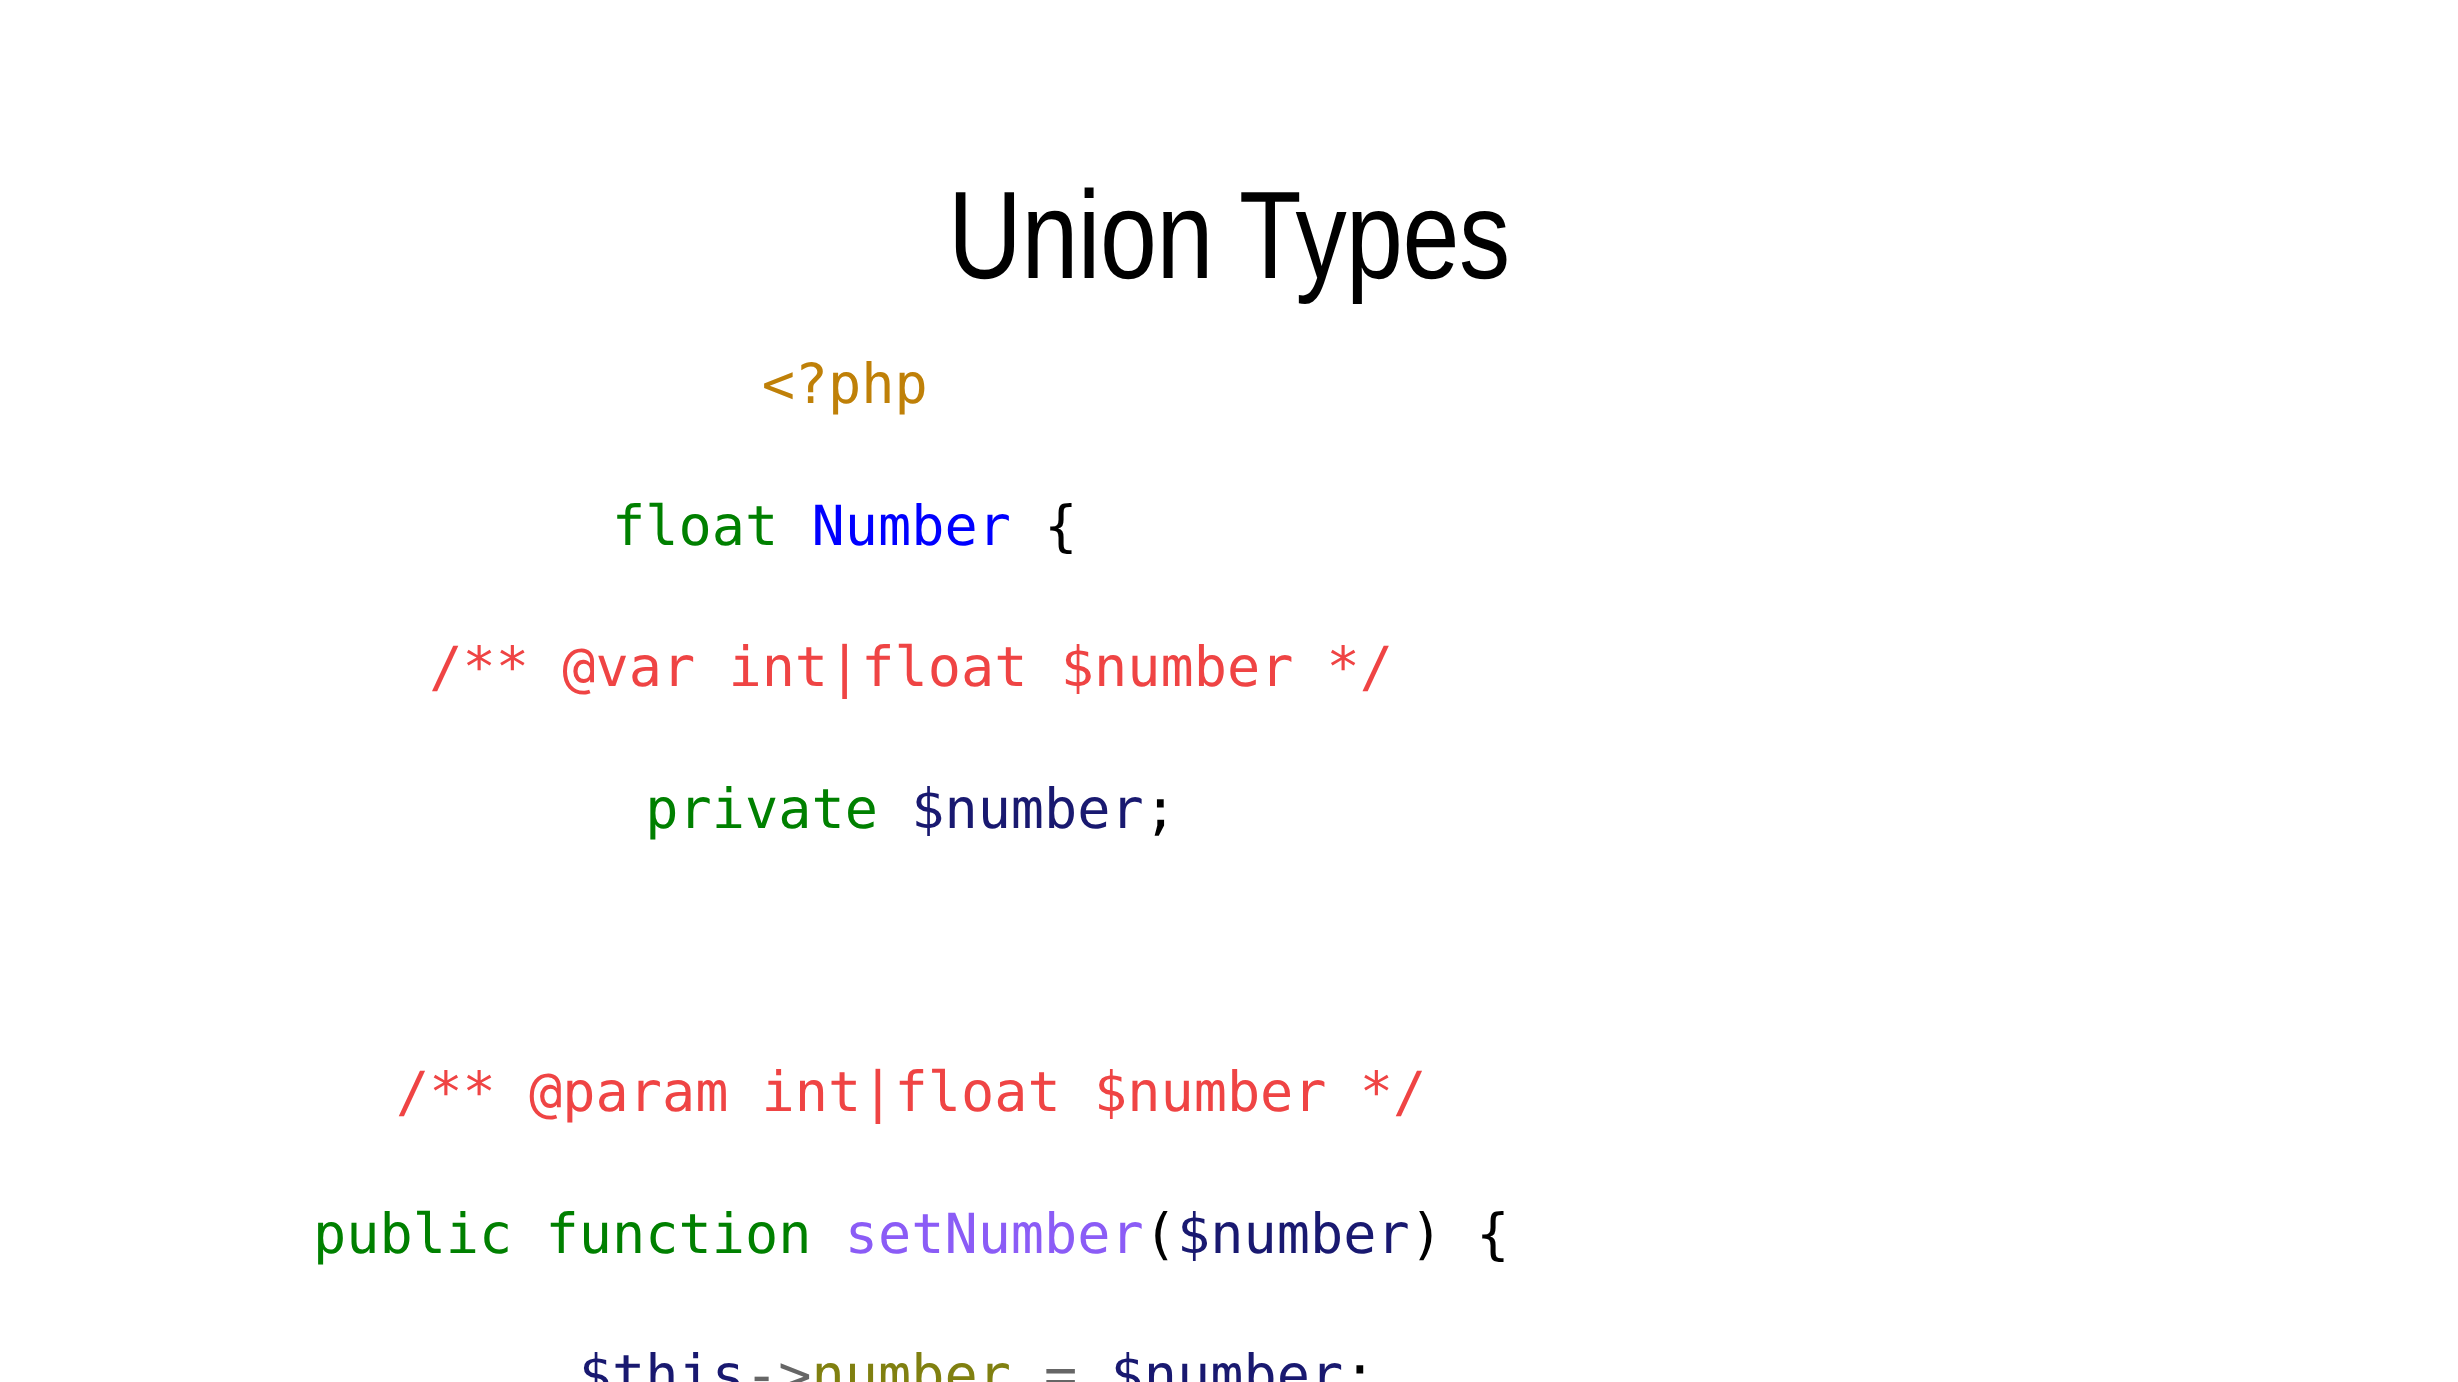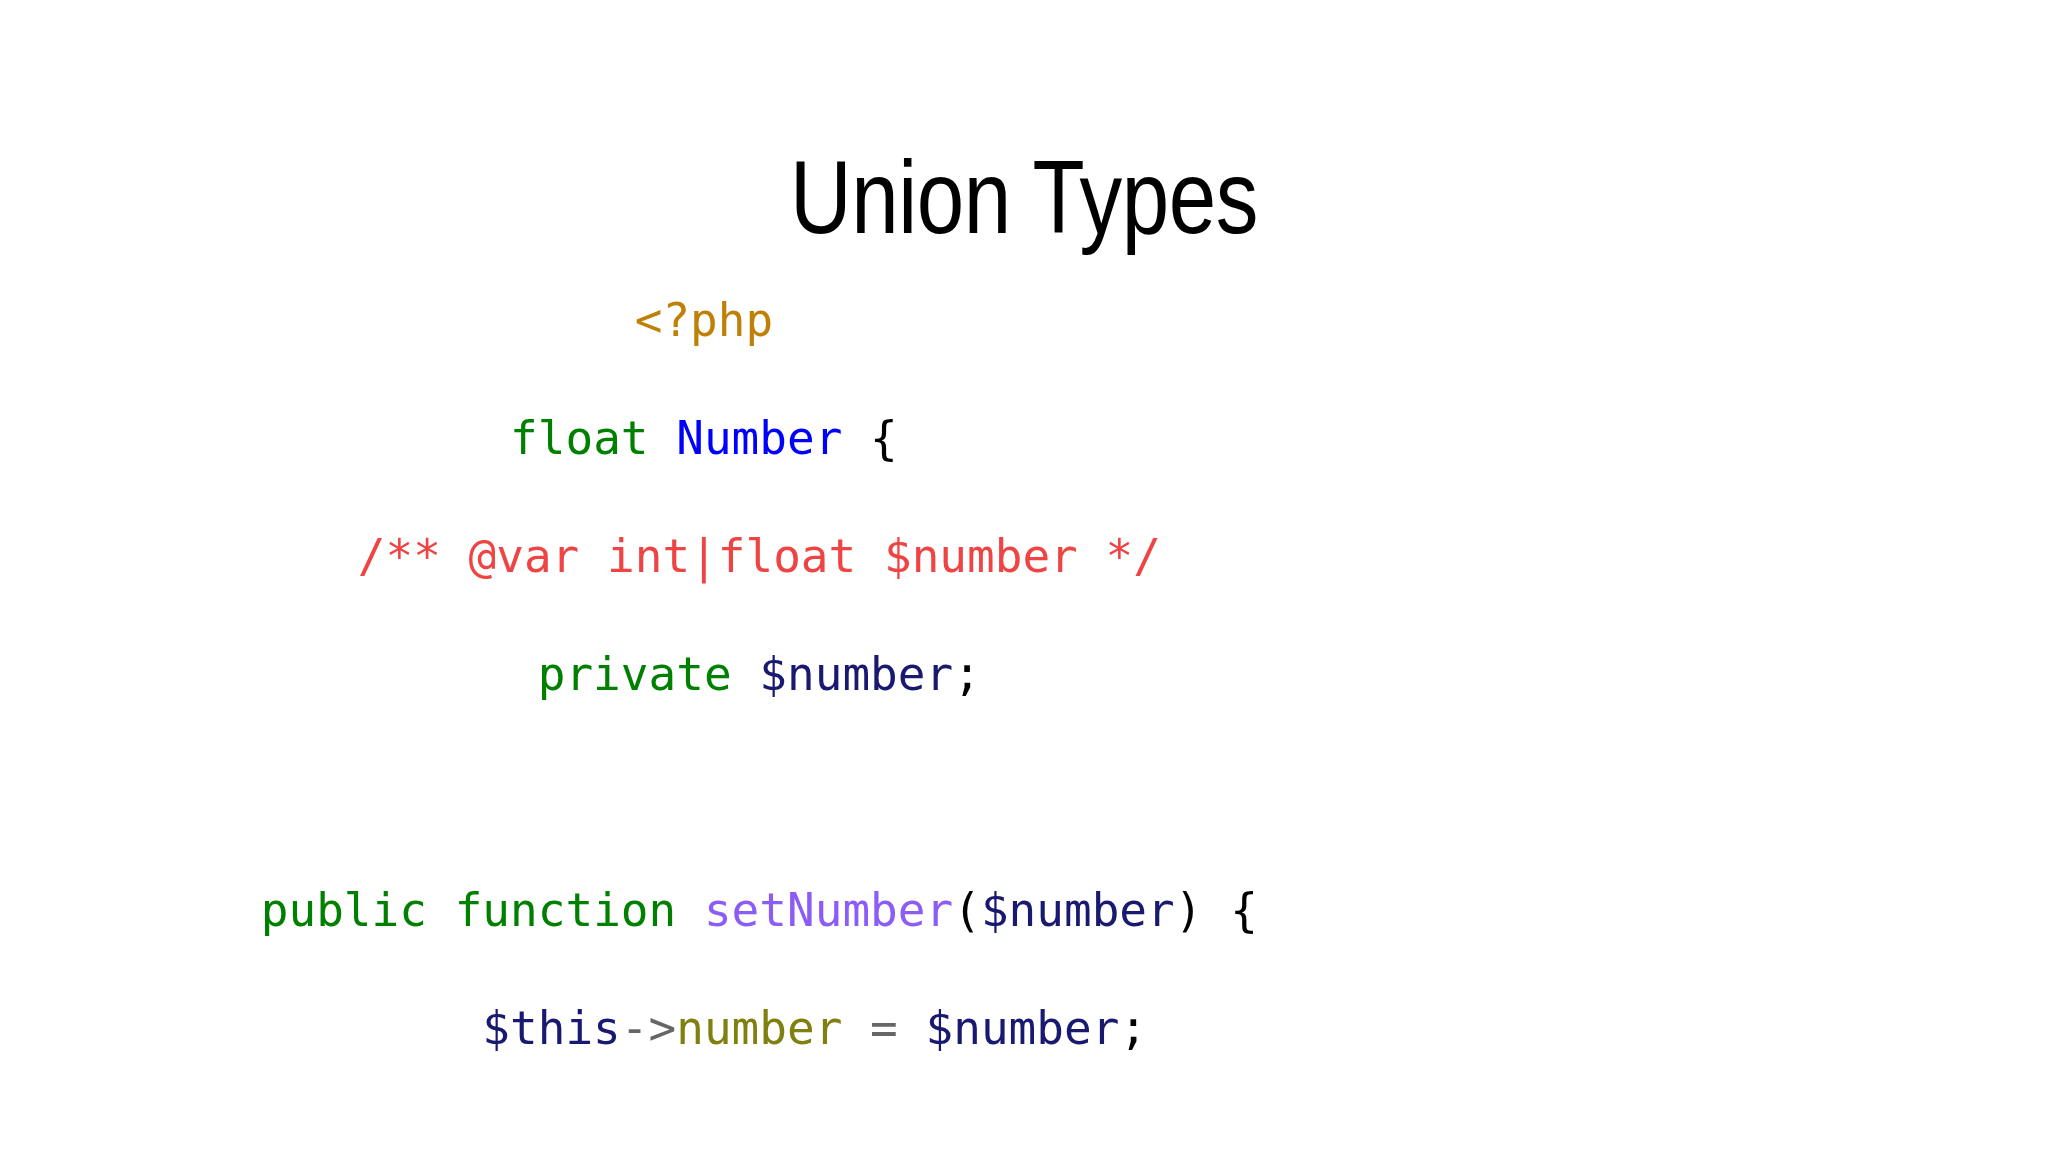--- a/index.html
+++ b/index.html
@@ -81,20 +81,21 @@
 
 <div class="slide">
 
   <h1 class="slide-title">Union Types</h1>
 
   <pre class="code-block"><span class="code-line"><span class="tok-php">&lt;?php</span></span>
 <span class="code-line"><span class="tok-keyword">float</span><span class="tok-plain"> </span><span class="tok-classname">Number</span><span class="tok-plain"> </span><span class="tok-punct">{</span></span>
 <span class="code-line"><span class="tok-plain">    </span><span class="tok-comment">/** @var int|float $number */</span></span>
 <span class="code-line"><span class="tok-plain">    </span><span class="tok-keyword">private</span><span class="tok-plain"> </span><span class="tok-var">$number</span><span class="tok-punct">;</span></span>
 <span class="code-line blank">&nbsp;</span>
+<span class="code-line"><span class="tok-plain">    </span><span class="tok-comment">/** @param int|float $number */</span></span>
 <span class="code-line"><span class="tok-plain">    </span><span class="tok-keyword">public</span><span class="tok-plain"> </span><span class="tok-keyword">function</span><span class="tok-plain"> </span><span class="tok-function">setNumber</span><span class="tok-punct">(</span><span class="tok-var">$number</span><span class="tok-punct">)</span><span class="tok-plain"> </span><span class="tok-punct">{</span></span>
 <span class="code-line"><span class="tok-plain">        </span><span class="tok-var">$this</span><span class="tok-operator">-&gt;</span><span class="tok-property">number</span><span class="tok-plain"> </span><span class="tok-operator">=</span><span class="tok-plain"> </span><span class="tok-var">$number</span><span class="tok-punct">;</span></span>
 
 
 
 
 
 
 
 </pre>

